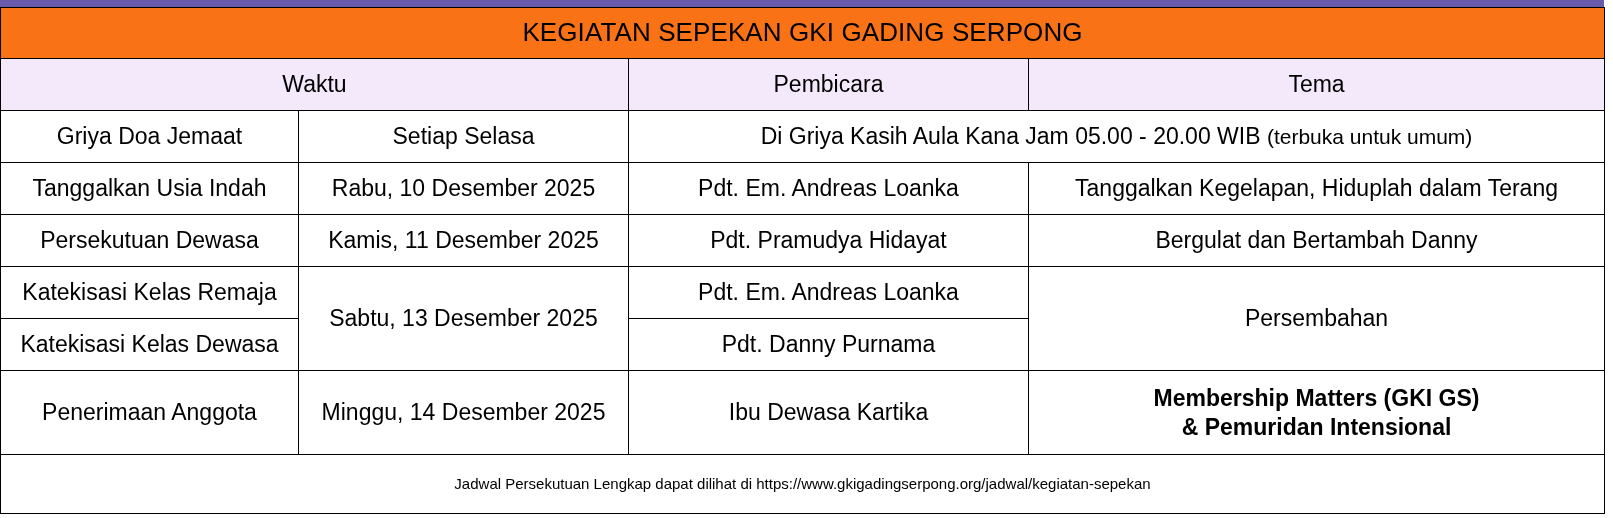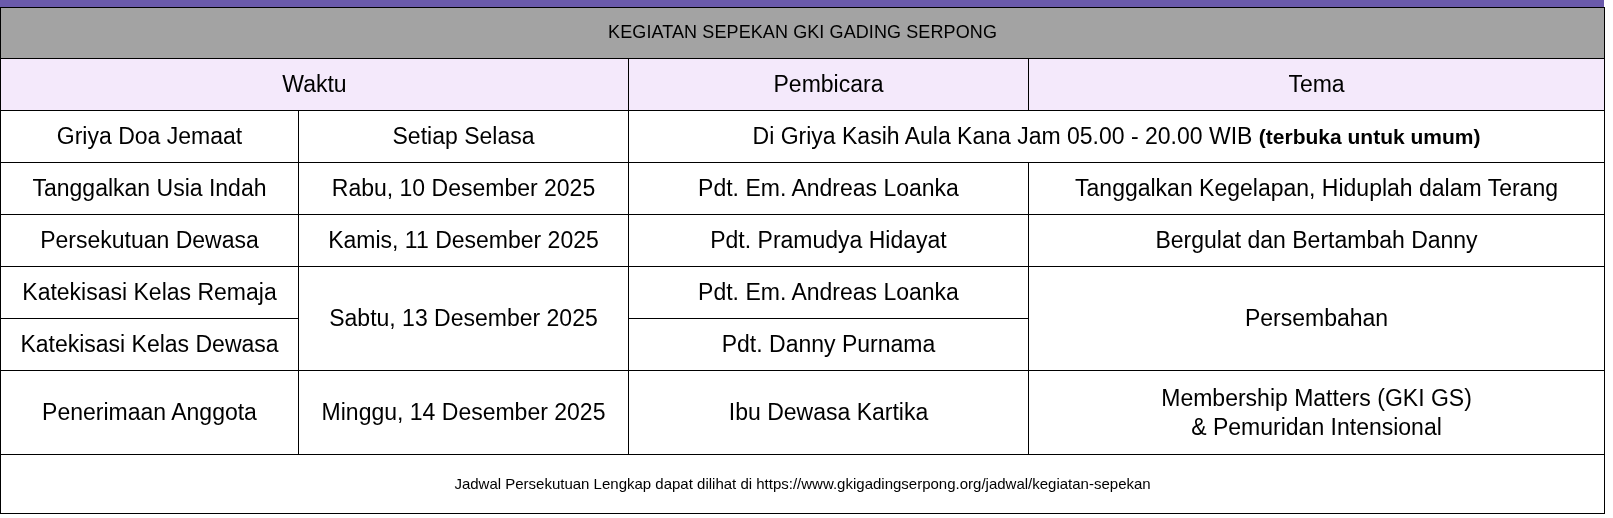--- a/index.html
+++ b/index.html
@@ -48,53 +48,53 @@
     border: 1.6px solid #000000;
     padding: 0 6px;
     text-align: center;
     vertical-align: middle;
     font-weight: normal;
     line-height: 1.22;
   }
 
   
   .title-cell {
-    background: #a3a3a3;
-    font-size: 18px;
+    background: #f97316;
+    font-size: 26px;
     font-weight: bold;
     letter-spacing: .1px;
     height: 50px;
   }
 
   
   .colhead-cell {
     background: #f4e9fb;
     font-size: 23px;
     font-weight: bold;
     height: 51px;
   }
 
   
   .body-cell {
     font-size: 23px;
     height: 51px;
   }
   .body-cell.tall { height: 83px; }
 
-  .note-bold { font-weight: bold; font-size: 21px; }
+  .note-bold { font-weight: normal; font-size: 21px; }
 
   
   .footer-cell {
     font-size: 15px;
     color: #000000;
     height: 58px;
     border-top: 1.6px solid #000000;
   }
 
-  .line2 { display: block; }
+  .line2 { display: block; font-weight: bold; }
 </style>
 </head>
 <body>
 
 <div class="sheet">
 
   <div class="top-strip"></div>
 
   <table class="schedule-table">
     <colgroup>

